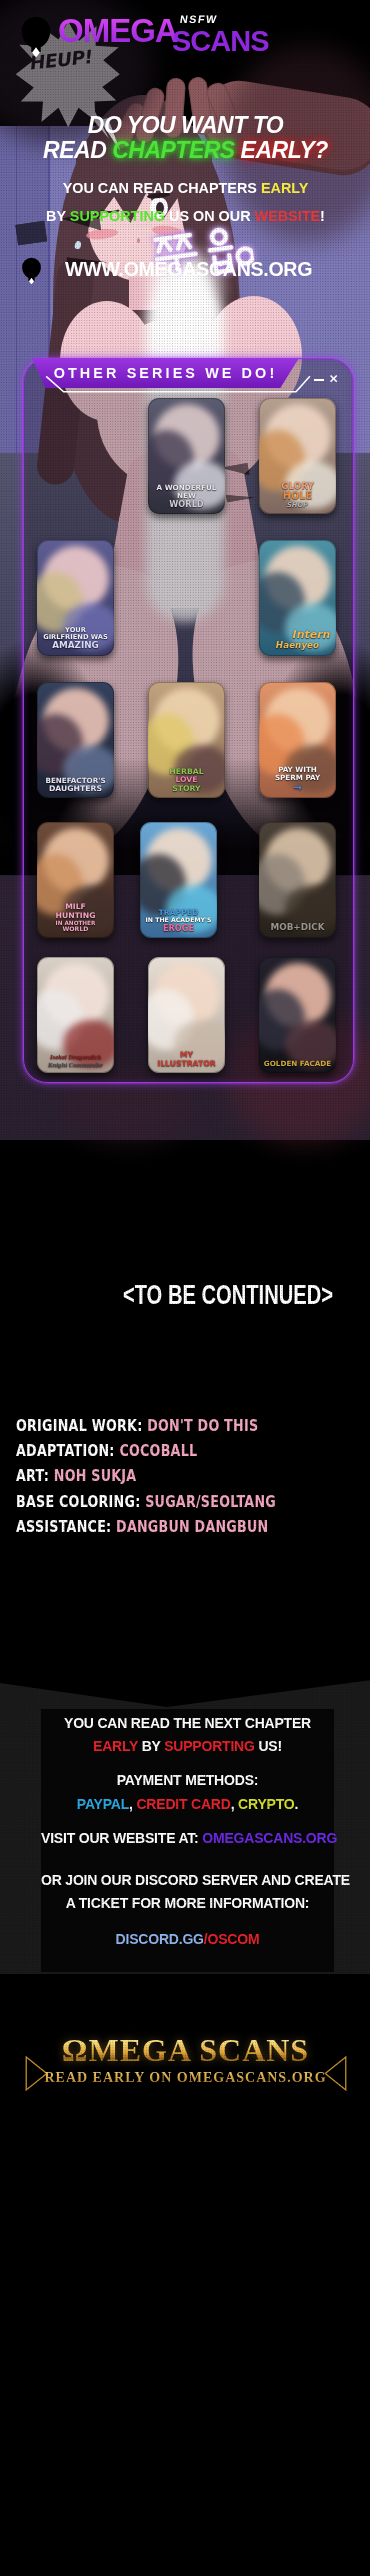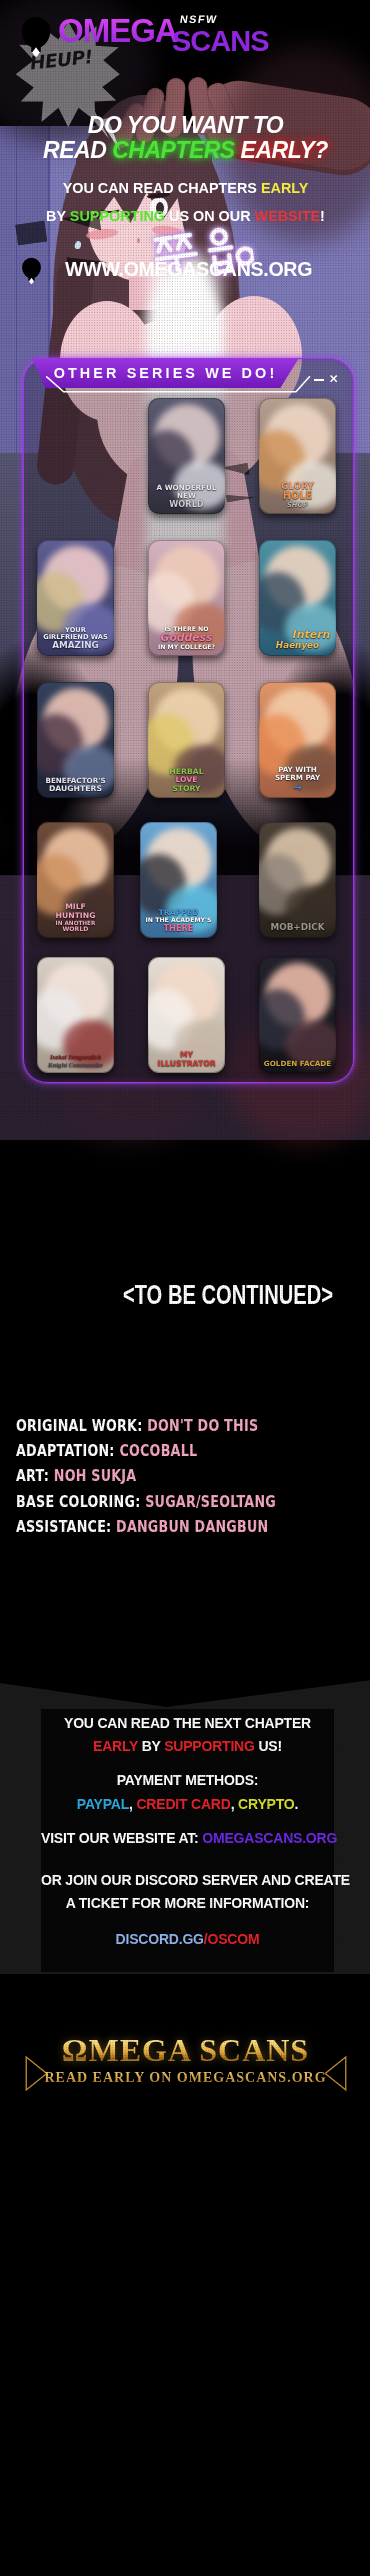--- a/index.html
+++ b/index.html
@@ -320,30 +320,20 @@
         <div class="cover" title="YOUR GIRLFRIEND WAS AMAZING" style="left: 14px; top: 182px; background: linear-gradient(rgb(94, 94, 147), rgb(53, 53, 92));">
           <span class="blob b0" style="background: rgb(238, 202, 202);"></span>
           <span class="blob b1" style="background: rgb(205, 189, 134);"></span>
           <span class="blob b2" style="background: rgb(116, 116, 186);"></span>
           <div class="ctitle">
             <div style="color: rgb(238, 240, 250); font-size: 6.7px;">YOUR</div>
             <div style="color: rgb(238, 240, 250); font-size: 6.7px;">GIRLFRIEND WAS</div>
             <div style="color: rgb(216, 221, 244); font-size: 8.8px;">AMAZING</div>
           </div>
         </div>
-        <div class="cover" title="IS THERE NO GODDESS IN MY COLLEGE?" style="left: 125px; top: 182px; background: linear-gradient(rgb(213, 180, 192), rgb(157, 122, 139));">
-          <span class="blob b0" style="background: rgb(238, 203, 185);"></span>
-          <span class="blob b1" style="background: rgb(244, 222, 214);"></span>
-          <span class="blob b2" style="background: rgb(191, 112, 84);"></span>
-          <div class="ctitle">
-            <div style="color: rgb(255, 255, 255); font-size: 6.2px;">IS THERE NO</div>
-            <div style="color: rgb(242, 123, 166); font-size: 10.8px; font-style: italic;">Goddess</div>
-            <div style="color: rgb(255, 255, 255); font-size: 6.2px;">IN MY COLLEGE?</div>
-          </div>
-        </div>
         <div class="cover" title="INTERN HAENYEO" style="left: 236px; top: 182px; background: linear-gradient(rgb(78, 146, 164), rgb(39, 90, 114));">
           <span class="blob b0" style="background: rgb(238, 212, 192);"></span>
           <span class="blob b1" style="background: rgb(52, 74, 94);"></span>
           <span class="blob b2" style="background: rgb(124, 198, 213);"></span>
           <div class="ctitle">
             <div style="color: rgb(240, 181, 85); font-size: 11px; font-style: italic; padding-left: 28px;">Intern</div>
             <div style="color: rgb(240, 181, 85); font-size: 8.8px; font-style: italic;">Haenyeo</div>
           </div>
         </div>
         <div class="cover" title="BENEFACTOR'S DAUGHTERS" style="left: 14px; top: 324px; background: linear-gradient(rgb(53, 65, 93), rgb(29, 35, 52));">
@@ -386,21 +376,21 @@
             <div style="color: rgb(242, 162, 194); font-size: 6.2px;">WORLD</div>
           </div>
         </div>
         <div class="cover" title="TRAPPED IN THE ACADEMY'S EROGE" style="left: 117px; top: 464px; background: linear-gradient(rgb(108, 168, 213), rgb(58, 106, 150));">
           <span class="blob b0" style="background: rgb(242, 220, 201);"></span>
           <span class="blob b1" style="background: rgb(45, 45, 54);"></span>
           <span class="blob b2" style="background: rgb(98, 203, 234);"></span>
           <div class="ctitle">
             <div style="color: rgb(74, 154, 226); font-size: 7.7px;">TRAPPED</div>
             <div style="color: rgb(255, 255, 255); font-size: 6.2px;">IN THE ACADEMY'S</div>
-            <div style="color: rgb(240, 106, 154); font-size: 8.2px;">THERE</div>
+            <div style="color: rgb(240, 106, 154); font-size: 8.2px;">EROGE</div>
           </div>
         </div>
         <div class="cover" title="MOB+DICK" style="left: 236px; top: 464px; background: linear-gradient(rgb(76, 66, 56), rgb(38, 32, 26));">
           <span class="blob b0" style="background: rgb(220, 196, 170);"></span>
           <span class="blob b1" style="background: rgb(140, 130, 120);"></span>
           <span class="blob b2" style="background: rgb(58, 48, 38);"></span>
           <div class="ctitle">
             <div style="color: rgb(154, 149, 140); font-size: 8.8px;">MOB+DICK</div>
           </div>
         </div>

